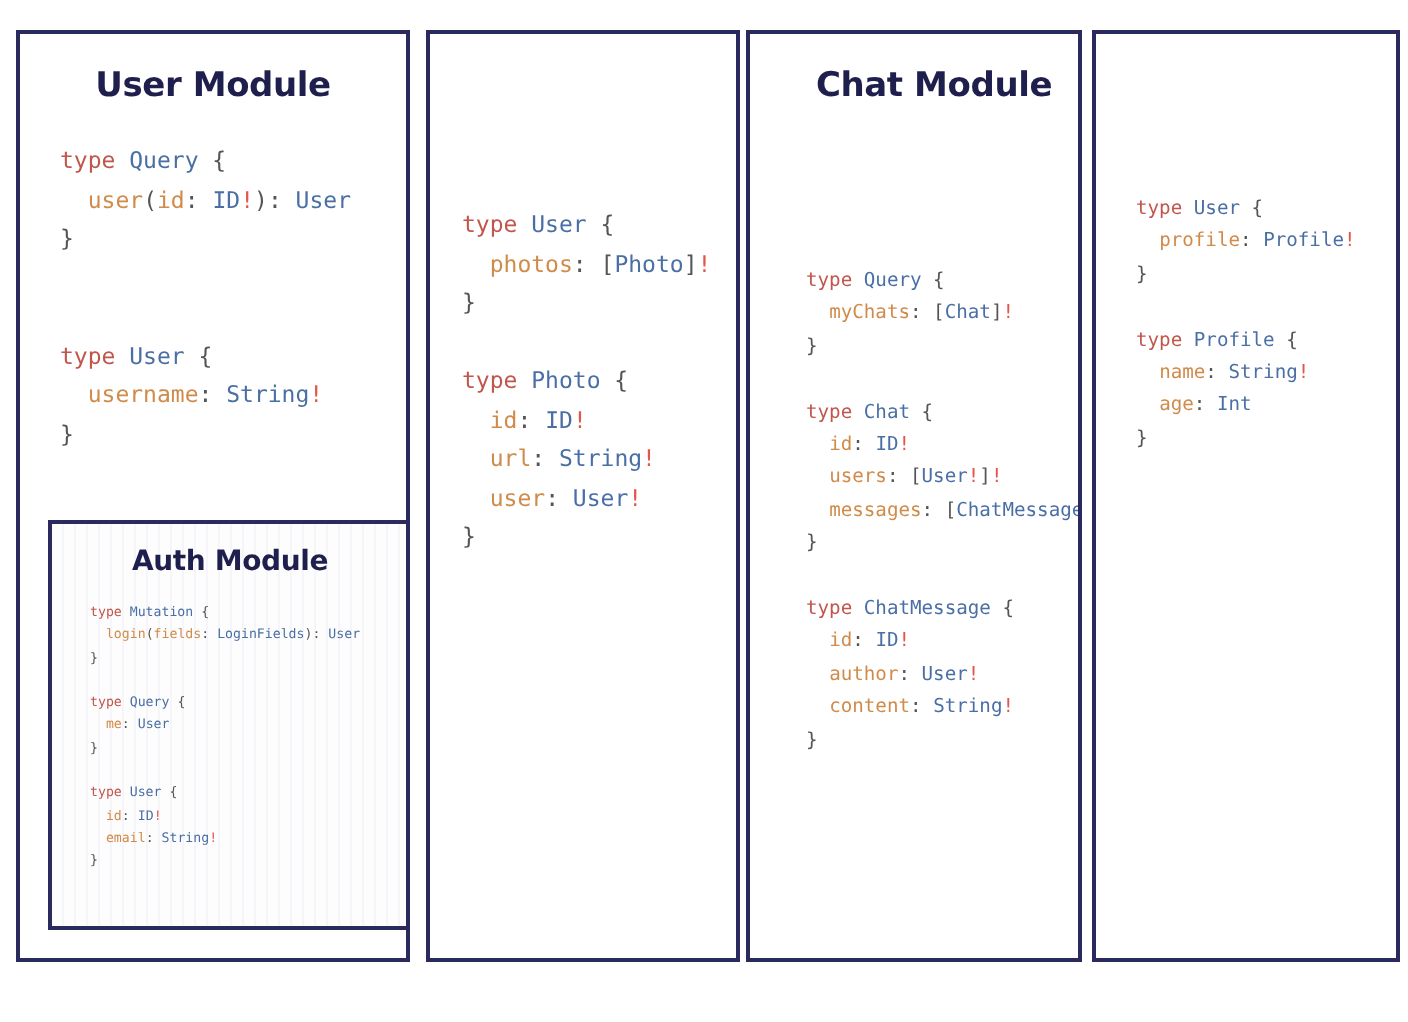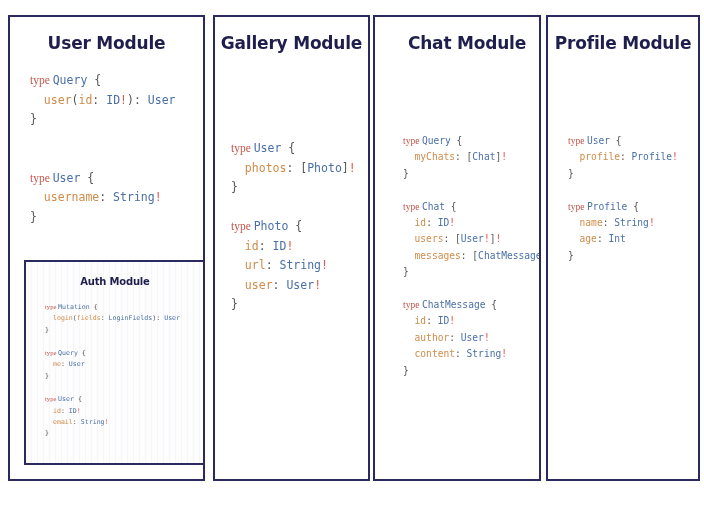--- a/index.html
+++ b/index.html
@@ -49,21 +49,21 @@
     white-space: pre;
     color: #555555;
   }
 
   .ln {
     display: block;
     white-space: pre;
   }
 
   
-  .k  { color: #c0564c; font-family: Liberation Serif, serif; }   
+  .k  { color: #c0564c; }   
   .t  { color: #4a6fa5; }   
   .f  { color: #d08b4a; }   
   .p  { color: #555555; }   
   .b  { color: #e2574c; }   
 
   
   #card-user {
     left: 8px; top: 15px;
     width: 197px; height: 466px;
   }
@@ -85,21 +85,21 @@
         to right,
         rgba(120,120,170,0.00) 0px,
         rgba(120,120,170,0.00) 5px,
         rgba(120,120,170,0.055) 5px,
         rgba(120,120,170,0.055) 6px
       ),
       #fdfdfe;
     overflow: hidden;
   }
   #card-auth > .card-title {
-    font-size: 10px;
+    font-size: 14px;
     line-height: 15px;
     margin-top: 12px;
   }
   #auth-code {
     margin: 12px 0 0 19px;
     font-size: 6.6px;
     line-height: 11.3px;
   }
 
   
@@ -144,27 +144,25 @@
     <div class="card-title">User Module</div>
     <div class="code" id="user-code"><span class="ln"><span class="k">type </span><span class="t">Query</span><span class="p"> {</span></span><span class="ln"><span class="p">  </span><span class="f">user</span><span class="p">(</span><span class="f">id</span><span class="p">: </span><span class="t">ID</span><span class="b">!</span><span class="p">): </span><span class="t">User</span></span><span class="ln"><span class="p">}</span></span><span class="ln">&nbsp;</span><span class="ln">&nbsp;</span><span class="ln"><span class="k">type </span><span class="t">User</span><span class="p"> {</span></span><span class="ln"><span class="p">  </span><span class="f">username</span><span class="p">: </span><span class="t">String</span><span class="b">!</span></span><span class="ln"><span class="p">}</span></span></div>
 
     <div id="card-auth">
       <div class="card-title">Auth Module</div>
       <div class="code" id="auth-code"><span class="ln"><span class="k">type </span><span class="t">Mutation</span><span class="p"> {</span></span><span class="ln"><span class="p">  </span><span class="f">login</span><span class="p">(</span><span class="f">fields</span><span class="p">: </span><span class="t">LoginFields</span><span class="p">): </span><span class="t">User</span></span><span class="ln"><span class="p">}</span></span><span class="ln">&nbsp;</span><span class="ln"><span class="k">type </span><span class="t">Query</span><span class="p"> {</span></span><span class="ln"><span class="p">  </span><span class="f">me</span><span class="p">: </span><span class="t">User</span></span><span class="ln"><span class="p">}</span></span><span class="ln">&nbsp;</span><span class="ln"><span class="k">type </span><span class="t">User</span><span class="p"> {</span></span><span class="ln"><span class="p">  </span><span class="f">id</span><span class="p">: </span><span class="t">ID</span><span class="b">!</span></span><span class="ln"><span class="p">  </span><span class="f">email</span><span class="p">: </span><span class="t">String</span><span class="b">!</span></span><span class="ln"><span class="p">}</span></span></div>
     </div>
   </div>
 
   <div class="card" id="card-gallery">
-    <div class="card-title">Gallery Module</div>
     <div class="code" id="gallery-code"><span class="ln"><span class="k">type </span><span class="t">User</span><span class="p"> {</span></span><span class="ln"><span class="p">  </span><span class="f">photos</span><span class="p">: [</span><span class="t">Photo</span><span class="p">]</span><span class="b">!</span></span><span class="ln"><span class="p">}</span></span><span class="ln">&nbsp;</span><span class="ln"><span class="k">type </span><span class="t">Photo</span><span class="p"> {</span></span><span class="ln"><span class="p">  </span><span class="f">id</span><span class="p">: </span><span class="t">ID</span><span class="b">!</span></span><span class="ln"><span class="p">  </span><span class="f">url</span><span class="p">: </span><span class="t">String</span><span class="b">!</span></span><span class="ln"><span class="p">  </span><span class="f">user</span><span class="p">: </span><span class="t">User</span><span class="b">!</span></span><span class="ln"><span class="p">}</span></span></div>
   </div>
 
   <div class="card" id="card-chat">
     <div class="card-title">Chat Module</div>
     <div class="code" id="chat-code"><span class="ln"><span class="k">type </span><span class="t">Query</span><span class="p"> {</span></span><span class="ln"><span class="p">  </span><span class="f">myChats</span><span class="p">: [</span><span class="t">Chat</span><span class="p">]</span><span class="b">!</span></span><span class="ln"><span class="p">}</span></span><span class="ln">&nbsp;</span><span class="ln"><span class="k">type </span><span class="t">Chat</span><span class="p"> {</span></span><span class="ln"><span class="p">  </span><span class="f">id</span><span class="p">: </span><span class="t">ID</span><span class="b">!</span></span><span class="ln"><span class="p">  </span><span class="f">users</span><span class="p">: [</span><span class="t">User</span><span class="b">!</span><span class="p">]</span><span class="b">!</span></span><span class="ln"><span class="p">  </span><span class="f">messages</span><span class="p">: [</span><span class="t">ChatMessage</span><span class="p">]</span><span class="b">!</span></span><span class="ln"><span class="p">}</span></span><span class="ln">&nbsp;</span><span class="ln"><span class="k">type </span><span class="t">ChatMessage</span><span class="p"> {</span></span><span class="ln"><span class="p">  </span><span class="f">id</span><span class="p">: </span><span class="t">ID</span><span class="b">!</span></span><span class="ln"><span class="p">  </span><span class="f">author</span><span class="p">: </span><span class="t">User</span><span class="b">!</span></span><span class="ln"><span class="p">  </span><span class="f">content</span><span class="p">: </span><span class="t">String</span><span class="b">!</span></span><span class="ln"><span class="p">}</span></span></div>
   </div>
 
   <div class="card" id="card-profile">
-    <div class="card-title">Profile Module</div>
     <div class="code" id="profile-code"><span class="ln"><span class="k">type </span><span class="t">User</span><span class="p"> {</span></span><span class="ln"><span class="p">  </span><span class="f">profile</span><span class="p">: </span><span class="t">Profile</span><span class="b">!</span></span><span class="ln"><span class="p">}</span></span><span class="ln">&nbsp;</span><span class="ln"><span class="k">type </span><span class="t">Profile</span><span class="p"> {</span></span><span class="ln"><span class="p">  </span><span class="f">name</span><span class="p">: </span><span class="t">String</span><span class="b">!</span></span><span class="ln"><span class="p">  </span><span class="f">age</span><span class="p">: </span><span class="t">Int</span></span><span class="ln"><span class="p">}</span></span></div>
   </div>
 
 </div>
 
 </body></html>

